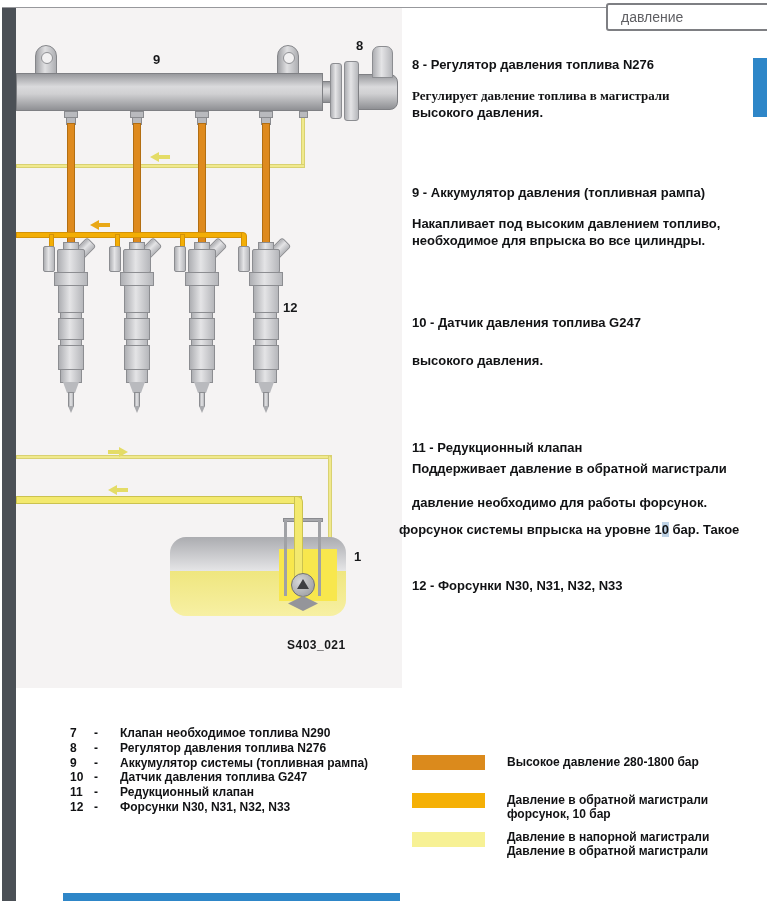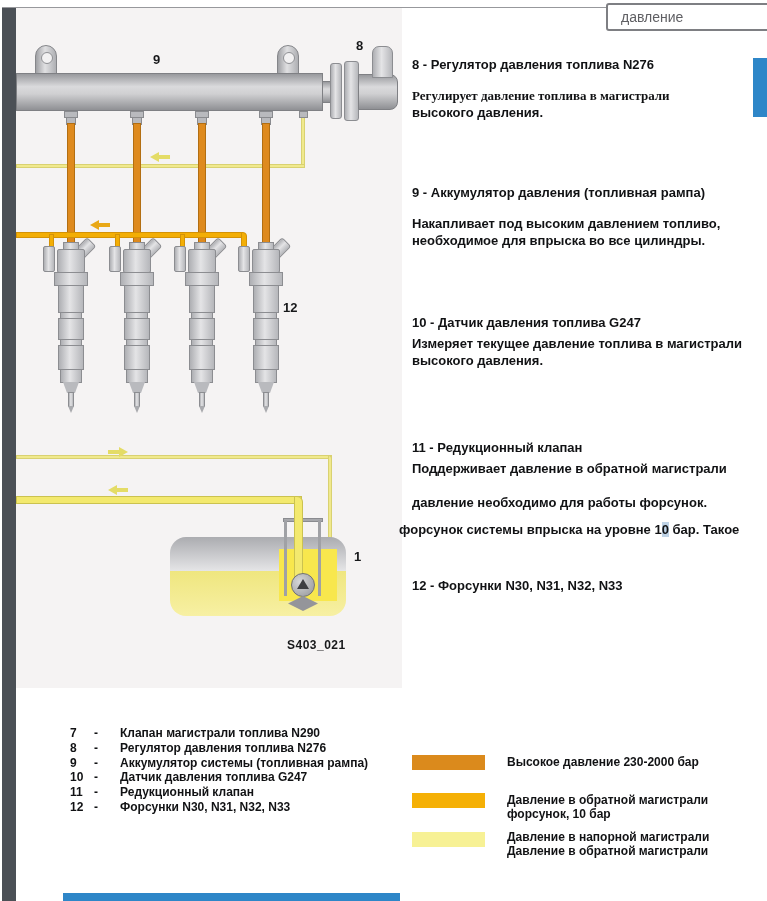--- a/index.html
+++ b/index.html
@@ -227,34 +227,33 @@
 
   <div class="t" style="left:412px;top:57px;">8 - Регулятор давления топлива N276</div>
   <div class="t" style="left:412px;top:88px;font-family:Liberation Serif, serif;">Регулирует давление топлива в магистрали</div>
   <div class="t" style="left:412px;top:105px;">высокого давления.</div>
 
   <div class="t" style="left:412px;top:185px;">9 - Аккумулятор давления (топливная рампа)</div>
   <div class="t" style="left:412px;top:233px;">необходимое для впрыска во все цилиндры.</div>
   <div class="t" style="left:412px;top:216px;">Накапливает под высоким давлением топливо,</div>
 
   <div class="t" style="left:412px;top:307px;margin-top:8px;">10 - Датчик давления топлива G247</div>
-  <div class="t" style="left:412px;top:336px;">Измеряет текущее давление топлива в магистрали</div>
   <div class="t" style="left:412px;top:353px;">высокого давления.</div>
 
   <div class="t" style="left:412px;top:440px;">11 - Редукционный клапан</div>
   <div class="t" style="left:412px;top:461px;">Поддерживает давление в обратной магистрали</div>
   <div class="t" style="left:399px;top:478px;margin-top:44px;"><span>форсунок системы впрыска на уровне 1</span><span class="hl">0</span><span> бар. Такое</span></div>
   <div class="t" style="left:412px;top:495px;">давление необходимо для работы форсунок.</div>
 
   <div class="t" style="left:412px;top:578px;">12 - Форсунки N30, N31, N32, N33</div>
 
   <div class="plist-row" style="top:726px;">
       <span class="n">7</span>
       <span class="d">-</span>
-      <span>Клапан магистрали топлива N290</span>
+      <span>Клапан необходимое топлива N290</span>
     </div>
   <div class="plist-row" style="top:741px;">
       <span class="n">8</span>
       <span class="d">-</span>
       <span>Регулятор давления топлива N276</span>
     </div>
   <div class="plist-row" style="top:756px;">
       <span class="n">9</span>
       <span class="d">-</span>
       <span>Аккумулятор системы (топливная рампа)</span>
@@ -269,21 +268,21 @@
       <span class="d">-</span>
       <span>Редукционный клапан</span>
     </div>
   <div class="plist-row" style="top:800px;">
       <span class="n">12</span>
       <span class="d">-</span>
       <span>Форсунки N30, N31, N32, N33</span>
     </div>
 
   <div class="abs lg-swatch" style="left: 412px; top: 755px; background: rgb(219, 138, 28);"></div>
-  <div class="lg-label" style="top:756px;">Высокое давление 230-2000 бар</div>
+  <div class="lg-label" style="top:756px;">Высокое давление 280-1800 бар</div>
 
   <div class="abs lg-swatch" style="left: 412px; top: 793px; background: rgb(245, 176, 6);"></div>
   <div class="lg-label" style="top:794px;"><span>Давление в обратной магистрали</span><br><span>форсунок, 10 бар</span></div>
 
   <div class="abs lg-swatch" style="left: 412px; top: 832px; background: rgb(247, 241, 149);"></div>
   <div class="lg-label" style="top:831px;"><span>Давление в напорной магистрали</span><br><span>Давление в обратной магистрали</span></div>
 
 </div>
 
 </body></html>

